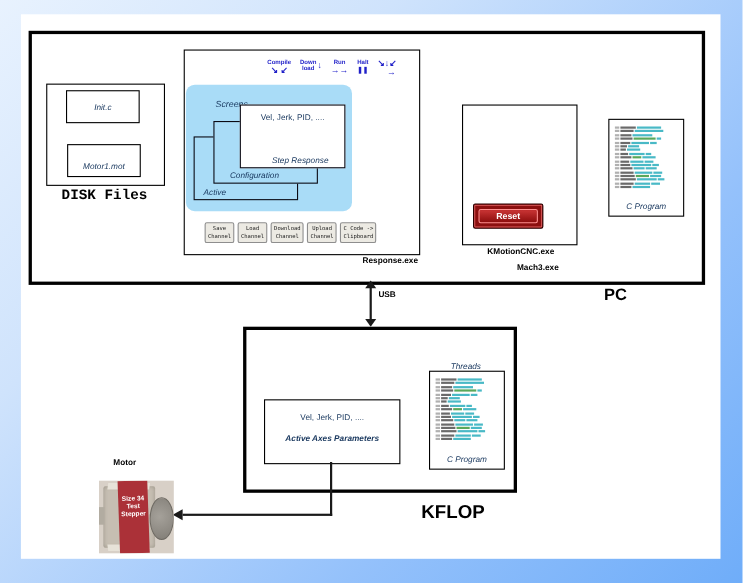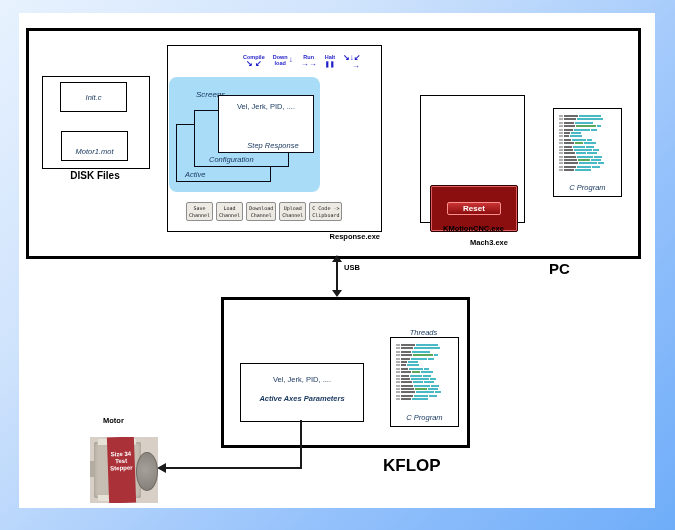--- a/index.html
+++ b/index.html
@@ -40,21 +40,21 @@
   .codeline{display:flex;gap:1px;height:2px;margin-bottom:1.4px;}
   .codeline span{display:block;height:2px;}
   .cnum{background:#b0b0b0;width:4px;}
   .cdark{background:#6a6a6a;}
   .cteal{background:#49b9c6;}
   .cgreen{background:#5aa85a;}
   .proglabel{position:absolute;bottom:4px;left:0;width:100%;text-align:center;
              font-style:italic;color:#17365d;font-size:7.5px;}
 
   
-  .resetbtn{background:#8c0f0f;border:1.5px solid #2a0000;border-radius:2px;padding:16px;
+  .resetbtn{background:#8c0f0f;border:1.5px solid #2a0000;border-radius:2px;padding:4px;
             box-shadow:inset 0 0 0 1px #e06060;}
   .resetbtn .inner{border:1px solid #ff9090;border-radius:2px;background:linear-gradient(#c93434,#8d0d0d);
             color:#fff;font-size:8px;font-weight:bold;text-align:center;line-height:11px;height:11px;}
 
   
   .vline{background:#1a1a1a;width:2px;}
   .hline{background:#1a1a1a;height:2px;}
   .tri{width:0;height:0;}
 
   
@@ -77,21 +77,21 @@
   <div class="abs blackbox" style="left:26px;top:28px;width:609px;height:225px;"></div>
   <div class="abs boldlbl" style="left:549px;top:260px;width:60px;font-size:15px;">PC</div>
 
   <div class="abs thinbox" style="left:42px;top:76px;width:106px;height:91px;"></div>
   <div class="abs thinbox" style="left:60px;top:82px;width:65px;height:28px;display:flex;align-items:flex-start;justify-content:center;">
     <span class="ital" style="font-size:7.5px;">Init.c</span>
   </div>
   <div class="abs thinbox" style="left:61px;top:131px;width:65px;height:28px;display:flex;align-items:center;justify-content:center;">
     <span class="ital" style="font-size:7.5px;">Motor1.mot</span>
   </div>
-  <div class="abs boldlbl center" style="left:42px;top:170px;width:106px;font-size:10px;">DISK Files</div>
+  <div class="abs boldlbl center" style="left:42px;top:170px;width:106px;font-size:13px;font-family:Liberation Mono, monospace;">DISK Files</div>
 
   <div class="abs thinbox" style="left:167px;top:45px;width:213px;height:185px;"></div>
 
   <div class="abs toolbar" style="left:243px;top:54px;">
     <div class="tbitem">
       <span>Compile</span>
       <span class="tbglyph">↘ ↙</span>
     </div>
     <div class="tbitem tb-dl">
       <span class="txt">

